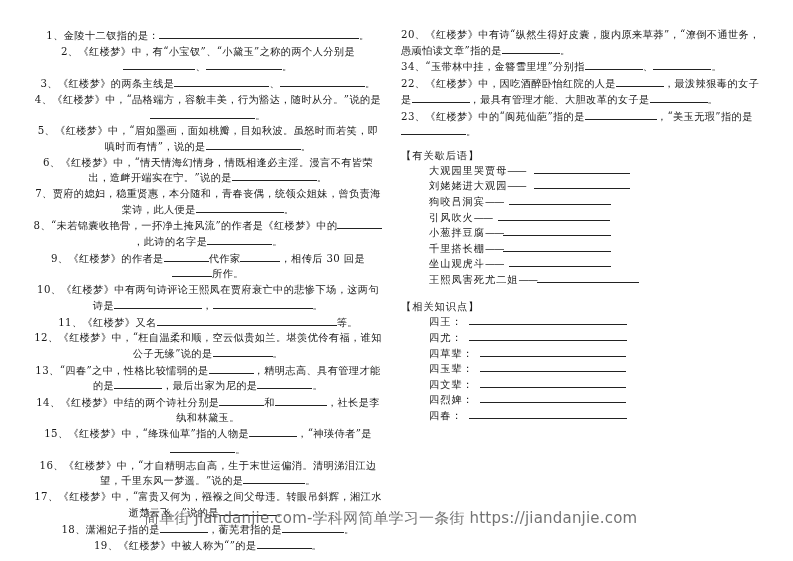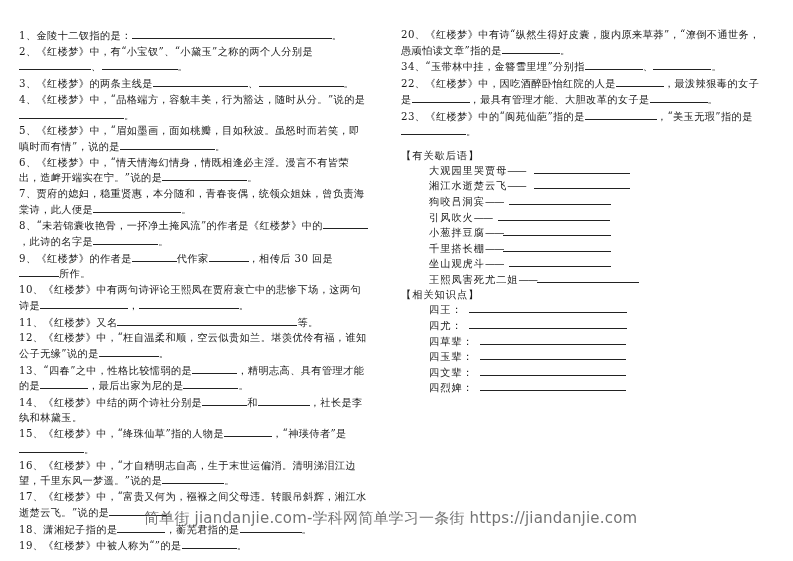--- a/index.html
+++ b/index.html
@@ -2,21 +2,21 @@
 <html><head>
 <meta charset="utf-8">
 <style>
   html, body { margin: 0; padding: 0; background: #ffffff; }
   body {
     width: 793px; height: 561px; position: relative; overflow: hidden;
     font-family: "DejaVu Serif", "Liberation Serif", serif;
     color: #1a1a1a; font-size: 10.2px;
   }
   .col { position: absolute; top: 28px; }
-  .col-left { left: 19px; width: 350px; }
+  .col-left { left: 33px; width: 350px; text-align: center; }
   .col-right { left: 401px; width: 362px; }
   .q { line-height: 14.6px; margin: 0 0 1.2px 0; letter-spacing: 0.4px; }
   .blank { display: inline-block; border-bottom: 1px solid #222; height: 10px; vertical-align: baseline; }
   .section-title { margin-top: 8px; line-height: 15px; letter-spacing: 1px; }
   .item { line-height: 15.6px; letter-spacing: 1px; white-space: nowrap; margin-left: 28px; }
   .item .dash { letter-spacing: -1px; }
   .item .line { display: inline-block; border-bottom: 1px solid #222; height: 10px; vertical-align: baseline; }
   .watermark {
     position: absolute; left: 144px; top: 509px;
     font-family: "DejaVu Sans", "Liberation Sans", sans-serif;
@@ -50,32 +50,33 @@
 <div class="col col-right">
   <div id="right-q">
       <div class="q"><span>20、《红楼梦》中有诗“纵然生得好皮囊，腹内原来草莽”，“潦倒不通世务，愚顽怕读文章”指的是</span><span class="blank" style="width: 58px;"></span><span>。</span></div>
       <div class="q"><span>34、“玉带林中挂，金簪雪里埋”分别指</span><span class="blank" style="width: 58px;"></span><span>、</span><span class="blank" style="width: 58px;"></span><span>。</span></div>
       <div class="q"><span>22、《红楼梦》中，因吃酒醉卧怡红院的人是</span><span class="blank" style="width: 48px;"></span><span>，最泼辣狠毒的女子是</span><span class="blank" style="width: 58px;"></span><span>，最具有管理才能、大胆改革的女子是</span><span class="blank" style="width: 58px;"></span><span>。</span></div>
       <div class="q"><span>23、《红楼梦》中的“阆苑仙葩”指的是</span><span class="blank" style="width: 72px;"></span><span>，“美玉无瑕”指的是</span><span class="blank" style="width: 65px;"></span><span>。</span></div>
     </div>
   <div class="section-title">【有关歇后语】</div>
   <div id="xhy-list">
       <div class="item"><span>大观园里哭贾母</span><span class="dash">——</span><span class="line" style="width: 96px; margin-left: 8px;"></span></div>
-      <div class="item"><span>湘江水逝楚云飞</span><span class="dash">——</span><span class="line" style="width: 96px; margin-left: 8px;"></span></div>
+      <div class="item"><span>刘姥姥进大观园</span><span class="dash">——</span><span class="line" style="width: 96px; margin-left: 8px;"></span></div>
       <div class="item"><span>狗咬吕洞宾</span><span class="dash">——</span><span class="line" style="width: 102px; margin-left: 6px;"></span></div>
       <div class="item"><span>引风吹火</span><span class="dash">——</span><span class="line" style="width: 112px; margin-left: 6px;"></span></div>
       <div class="item"><span>小葱拌豆腐</span><span class="dash">——</span><span class="line" style="width: 108px; margin-left: 0px;"></span></div>
       <div class="item"><span>千里搭长棚</span><span class="dash">——</span><span class="line" style="width: 108px; margin-left: 0px;"></span></div>
       <div class="item"><span>坐山观虎斗</span><span class="dash">——</span><span class="line" style="width: 102px; margin-left: 6px;"></span></div>
       <div class="item"><span>王熙凤害死尤二姐</span><span class="dash">——</span><span class="line" style="width: 102px; margin-left: 0px;"></span></div>
     </div>
-  <div class="section-title" style="margin-top:0">【相关知识点】</div>
+  <div class="section-title" style="margin-top:12px">【相关知识点】</div>
   <div id="kn-list">
       <div class="item"><span>四王：</span><span class="line" style="width: 158px; margin-left: 6px;"></span></div>
       <div class="item"><span>四尤：</span><span class="line" style="width: 158px; margin-left: 6px;"></span></div>
       <div class="item"><span>四草辈：</span><span class="line" style="width: 146px; margin-left: 6px;"></span></div>
       <div class="item"><span>四玉辈：</span><span class="line" style="width: 146px; margin-left: 6px;"></span></div>
       <div class="item"><span>四文辈：</span><span class="line" style="width: 146px; margin-left: 6px;"></span></div>
       <div class="item"><span>四烈婢：</span><span class="line" style="width: 146px; margin-left: 6px;"></span></div>
+      <div class="item"><span>四春：</span><span class="line" style="width: 158px; margin-left: 6px;"></span></div>
     </div>
 </div>
 
 <div class="watermark">简单街 jiandanjie.com-学科网简单学习一条街 https://jiandanjie.com</div>
 
 </body></html>

